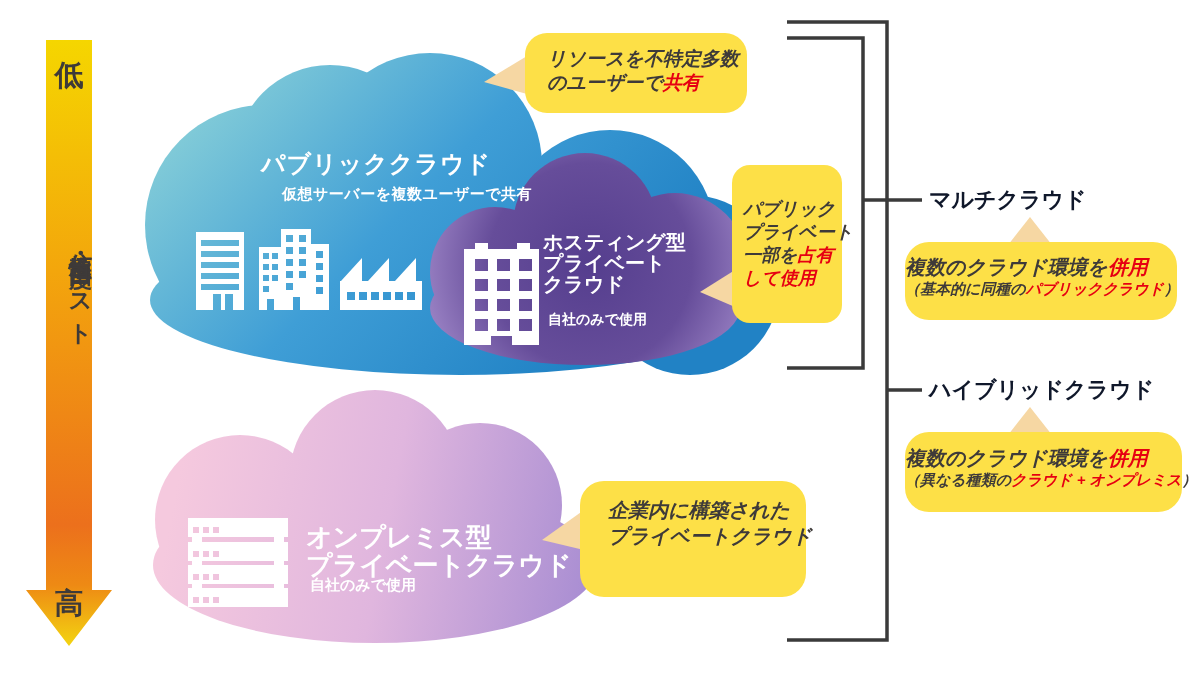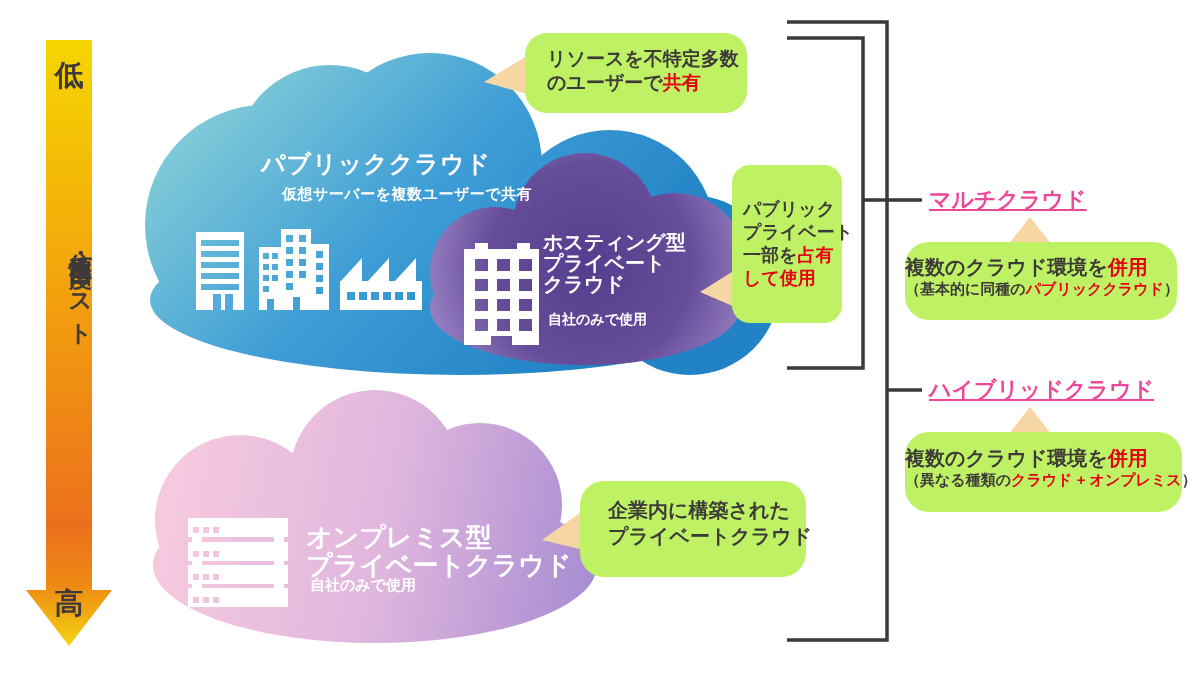--- a/index.html
+++ b/index.html
@@ -10,26 +10,27 @@
   .abs{position:absolute;}
   svg.art{position:absolute;left:0;top:0;}
   .cloud-title{color:#ffffff;font-weight:700;line-height:1.05;white-space:nowrap;}
   .cloud-sub{color:#ffffff;font-weight:700;white-space:nowrap;}
   .axis-label{color:#3e3a39;font-weight:700;text-align:center;}
   .axis-vert{
     color:#3e3a39;font-weight:700;writing-mode:vertical-rl;text-orientation:upright;
     letter-spacing:2px;line-height:1;
   }
   .bubble{
-    position:absolute;background:#bef264;color:#3e3a39;font-weight:700;
+    position:absolute;background:#fde047;color:#3e3a39;font-weight:700;
     box-sizing:border-box;
+    font-style:italic;
   }
   .bubble div{white-space:nowrap;}
   .red{color:#e60012;}
-  .side-label{color:#ec4899;font-weight:700;white-space:nowrap;text-decoration:underline;}
+  .side-label{color:#0f172a;font-weight:700;white-space:nowrap;}
   .ctr{}
 </style>
 </head>
 <body>
 
 <div class="stage">
 
   <svg class="art" width="1200" height="700" viewBox="0 0 1200 700">
     <defs>
       <linearGradient id="gArrow" gradientUnits="userSpaceOnUse" x1="0" y1="40" x2="0" y2="646">
@@ -173,21 +174,21 @@
   </div>
 
   <div class="bubble" style="left:732px;top:165px;width:110px;height:158px;border-radius:18px;
        padding:33px 0 0 11px;font-size:18px;line-height:23px;">
     <div><span>パブリック</span></div>
     <div><span>プライベート</span></div>
     <div><span>一部を</span><span class="red">占有</span></div>
     <div><span class="red">して使用</span></div>
   </div>
 
-  <div class="bubble" style="left:580px;top:481px;width:226px;height:96px;border-radius:24px;
+  <div class="bubble" style="left:580px;top:481px;width:226px;height:116px;border-radius:24px;
        padding:16px 0 1px 28px;font-size:20px;line-height:26px;">
     <div><span>企業内に構築された</span></div>
     <div><span>プライベートクラウド</span></div>
   </div>
 
   <div class="abs side-label" style="left:929px;top:185px;font-size:22px;">マルチクラウド</div>
   <div class="bubble ctr" style="left:905px;top:242px;width:272px;height:78px;border-radius:24px;
        padding-top:13px;">
     <div style="font-size:20px;line-height:24px;">
       <span>複数のクラウド環境を</span><span class="red">併用</span>

